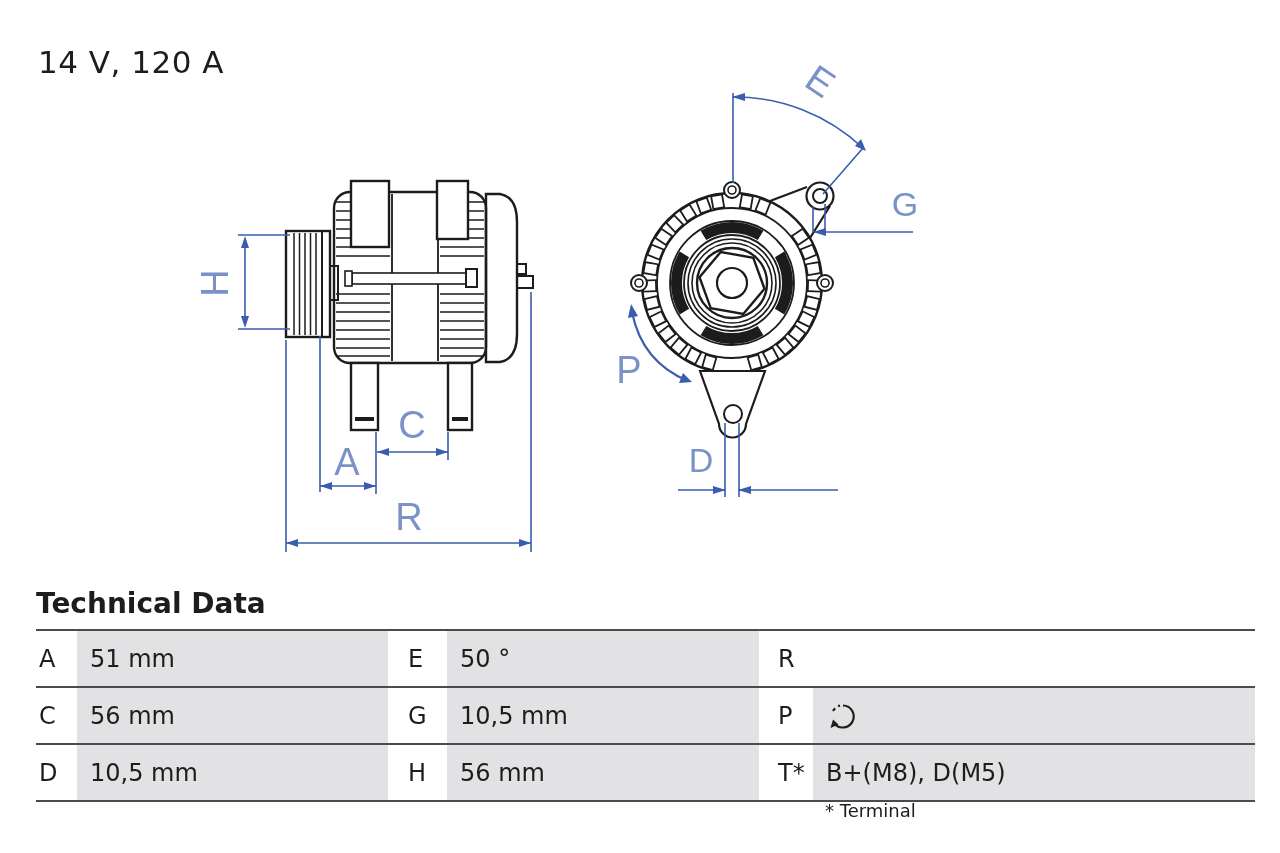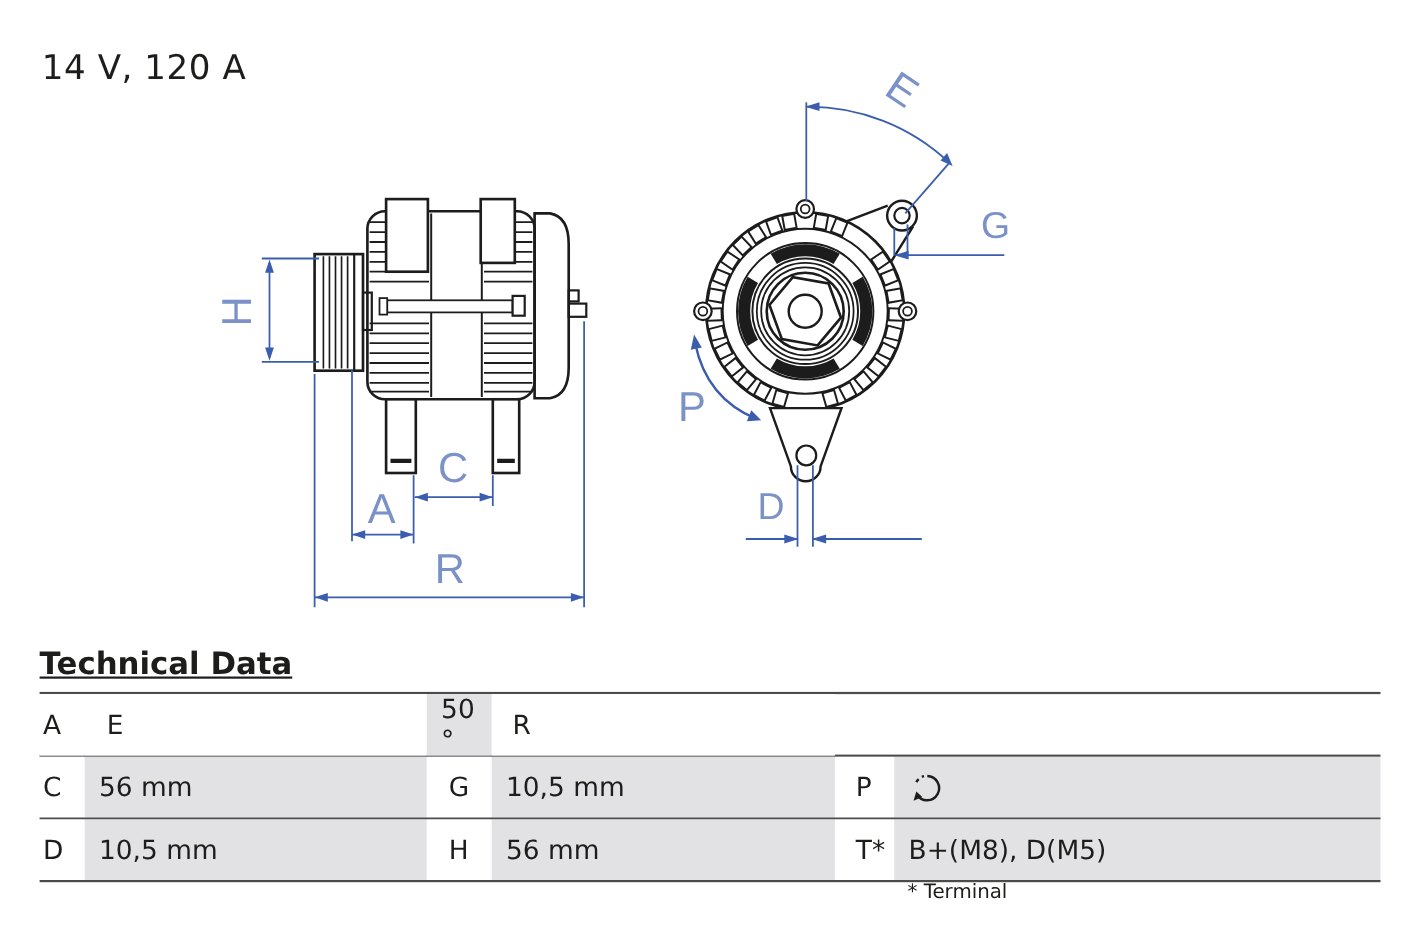--- a/index.html
+++ b/index.html
@@ -1,21 +1,21 @@
 <!DOCTYPE html>
 <html><head>
 <meta charset="utf-8">
 <style>
   html,body{margin:0;padding:0;background:#fff;}
   .screen{position:relative;width:1280px;height:853px;background:#ffffff;
           font-family:"DejaVu Sans","Liberation Sans",sans-serif;color:#1d1d1b;overflow:hidden;}
   .page-title{position:absolute;left:38px;top:20px;font-size:31px;font-weight:normal;
               letter-spacing:.5px;color:#1d1d1b;margin-top:24px;}
   .diagram{position:absolute;left:0;top:0;width:1280px;height:580px;}
-  .tech-heading{position:absolute;left:36px;top:587px;font-size:28px;font-weight:bold;color:#1d1d1b;text-decoration:underline;}
+  .tech-heading{position:absolute;left:36px;top:587px;font-size:28px;font-weight:bold;color:#1d1d1b;}
   .tech-table{position:absolute;left:36px;top:629px;width:1219px;border-bottom:2px solid #4b4b4b;}
   .t-row{display:grid;grid-template-columns:41px 311px 59px 312px 54px 442px;
          height:55px;border-top:2px solid #4b4b4b;}
   .cell{display:flex;align-items:center;font-size:24px;box-sizing:border-box;}
   .k{padding-left:3px;background:#fff;}
   .k.c2{padding-left:20px;}
   .k.c3{padding-left:19px;}
   .v{background:#e2e2e4;padding-left:13px;}
   .footnote{position:absolute;left:825px;top:800px;font-size:18px;color:#1d1d1b;}
   svg text.cad{font-family:"Liberation Sans",sans-serif;fill:#7b92c8;}
@@ -187,20 +187,21 @@
     <text class="cad" font-size="34" text-anchor="middle" x="905" y="216">G</text>
     <text class="cad" font-size="38" text-anchor="middle" x="629" y="383">P</text>
     <text class="cad" font-size="34" text-anchor="middle" x="701" y="472">D</text>
   </svg>
 
   <div class="tech-heading">Technical Data</div>
 
   <div class="tech-table">
     <div class="t-row">
       <div class="cell k c1">A</div>
+      <div class="cell v">51 mm</div>
       <div class="cell k c2">E</div>
       <div class="cell v">50 °</div>
       <div class="cell k c3">R</div>
     </div>
     <div class="t-row">
       <div class="cell k c1">C</div>
       <div class="cell v">56 mm</div>
       <div class="cell k c2">G</div>
       <div class="cell v">10,5 mm</div>
       <div class="cell k c3">P</div>

